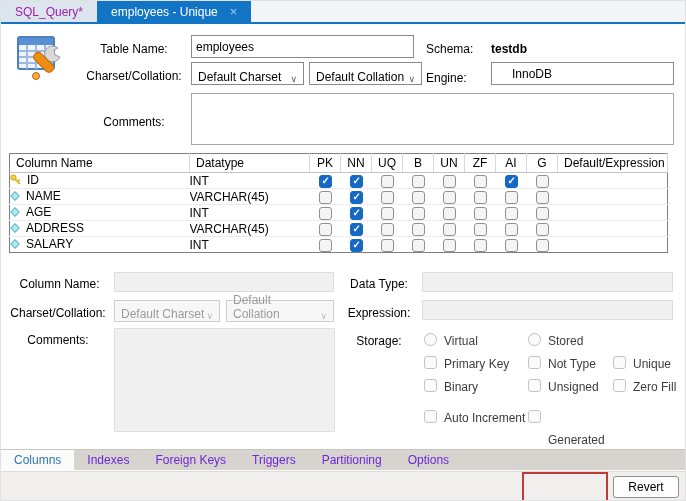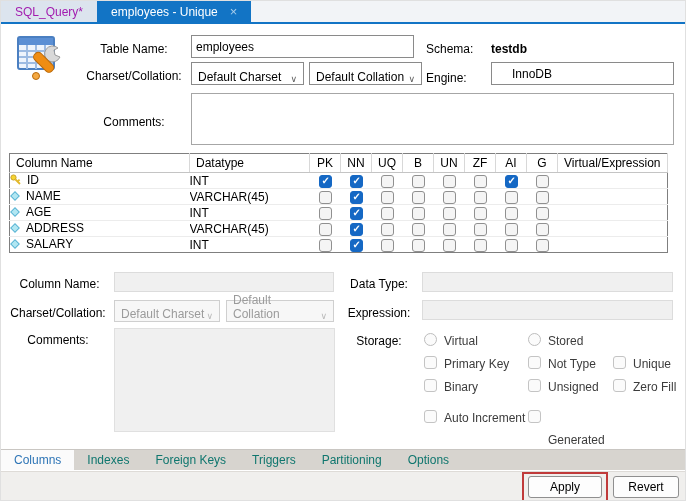--- a/index.html
+++ b/index.html
@@ -57,21 +57,21 @@
   
   .radio{position:absolute;width:13px;height:13px;border:1px solid #bdbdbd;
          border-radius:50%;background:#fbfbfb;}
   .dcb{position:absolute;width:13px;height:13px;border:1px solid #c4c4c4;
        border-radius:3px;background:#fbfbfb;}
   .ctl-lbl{position:absolute;color:#3c3c3c;}
 
   
   .bottom-tabs{position:absolute;left:0;right:0;top:448px;height:21px;background:#d7d4cf;
                border-top:1px solid #c9c6c2;display:flex;align-items:stretch;}
-  .btab{display:flex;align-items:center;padding:0 13px;font-size:12px;color:#0f766e;}
+  .btab{display:flex;align-items:center;padding:0 13px;font-size:12px;color:#6d28d9;}
   .btab.active{background:#fbfbfb;color:#2e75b6;}
   .footer{position:absolute;left:0;right:0;top:470px;height:31px;background:#f0efed;
           border-top:1px solid #dedbd7;}
   .btn{position:absolute;background:#fdfdfd;border:1px solid #8f8f8f;border-radius:3px;
        font-size:12px;text-align:center;line-height:20px;color:#000;}
   .annotation{position:absolute;border:2px solid var(--annotation-red);pointer-events:none;}
 </style>
 </head>
 <body>
 
@@ -144,21 +144,21 @@
       <th>Column Name</th>
       <th>Datatype</th>
       <th class="cbh">PK</th>
       <th class="cbh">NN</th>
       <th class="cbh">UQ</th>
       <th class="cbh">B</th>
       <th class="cbh">UN</th>
       <th class="cbh">ZF</th>
       <th class="cbh">AI</th>
       <th class="cbh">G</th>
-      <th>Virtual/Expression</th>
+      <th>Default/Expression</th>
     </tr>
 
     <tr>
       <td class="c-name"><span class="ric"><svg width="11" height="11" viewBox="0 0 11 11">
                 <circle cx="3.5" cy="3.5" r="2.6" fill="#f6d431" stroke="#c9a227"></circle>
                 <path d="M5.5 5.5 L10 10 M8 7.2 L9.6 5.6" stroke="#e3b92c" stroke-width="1.8" fill="none"></path>
               </svg></span><span>ID</span></td>
       <td class="c-type">INT</td>
       <td class="c-cb"><span class="cb checked"></span></td>
       <td class="c-cb"><span class="cb checked"></span></td>
@@ -288,18 +288,17 @@
   <div class="bottom-tabs">
     <div class="btab active">Columns</div>
     <div class="btab">Indexes</div>
     <div class="btab">Foreign Keys</div>
     <div class="btab">Triggers</div>
     <div class="btab">Partitioning</div>
     <div class="btab">Options</div>
   </div>
 
   <div class="footer">
-    <div class="btn" style="left:527px;top:4px;width:74px;height:22px">Apply</div>
     <div class="btn" style="left:612px;top:4px;width:66px;height:22px">Revert</div>
     <div class="annotation" style="left:521px;top:0px;width:86px;height:30px"></div>
   </div>
 
 </div>
 
 </body></html>

